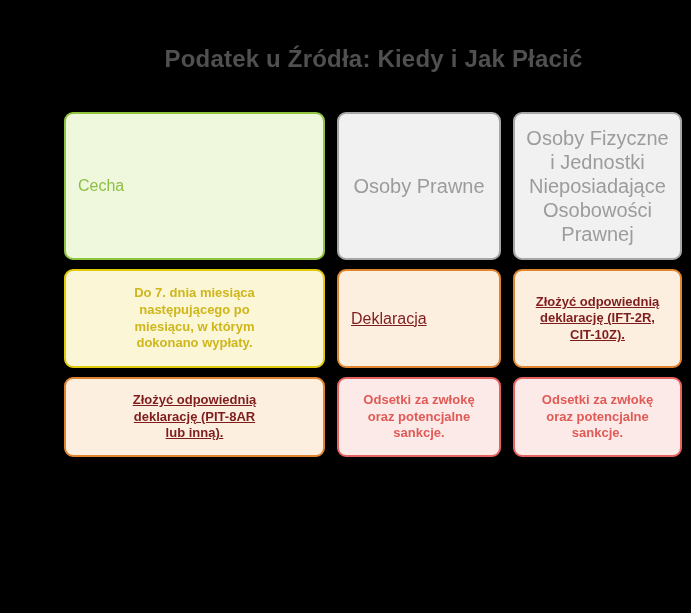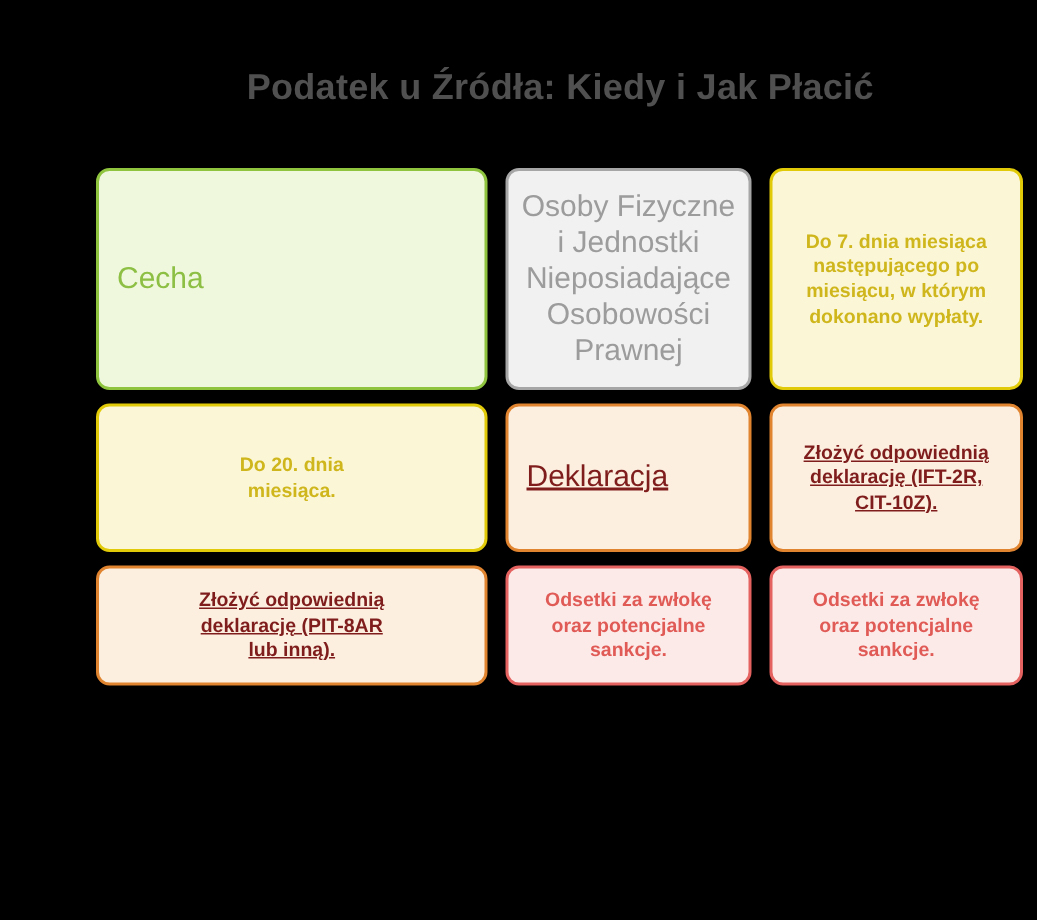--- a/index.html
+++ b/index.html
@@ -38,21 +38,21 @@
   .cell {
     box-sizing: border-box;
     border: 2.5px solid;
     border-radius: 9px;
     display: flex;
     align-items: center;
   }
   .label {
     justify-content: flex-start;
     padding: 6px 10px 6px 12px;
-    font-size: 20px;
+    font-size: 16px;
     font-weight: 400;
   }
   .center {
     justify-content: center;
     text-align: center;
     padding: 13px 8px;
     font-size: 13px;
     font-weight: 700;
     line-height: 1.28;
     white-space: pre-line;
@@ -70,32 +70,31 @@
 </style>
 </head>
 <body>
 
 <div class="stage">
   <h1 class="title">Podatek u Źródła: Kiedy i Jak Płacić</h1>
 
   <div class="grid">
 
     <div class="cell label green">Cecha</div>
+    <div class="cell center gray header-cell">Osoby Prawne</div>
     <div class="cell center gray header-cell">Osoby Fizyczne
 i Jednostki
 Nieposiadające
 Osobowości
 Prawnej</div>
 
     <div class="cell center yellow">Do 7. dnia miesiąca
 następującego po
 miesiącu, w którym
 dokonano wypłaty.</div>
-    <div class="cell center yellow">Do 20. dnia
-miesiąca.</div>
 
     <div class="cell label orange">Deklaracja</div>
     <div class="cell center orange">Złożyć odpowiednią
 deklarację (IFT-2R,
 CIT-10Z).</div>
     <div class="cell center orange">Złożyć odpowiednią
 deklarację (PIT-8AR
 lub inną).</div>
 
     <div class="cell center red">Odsetki za zwłokę

